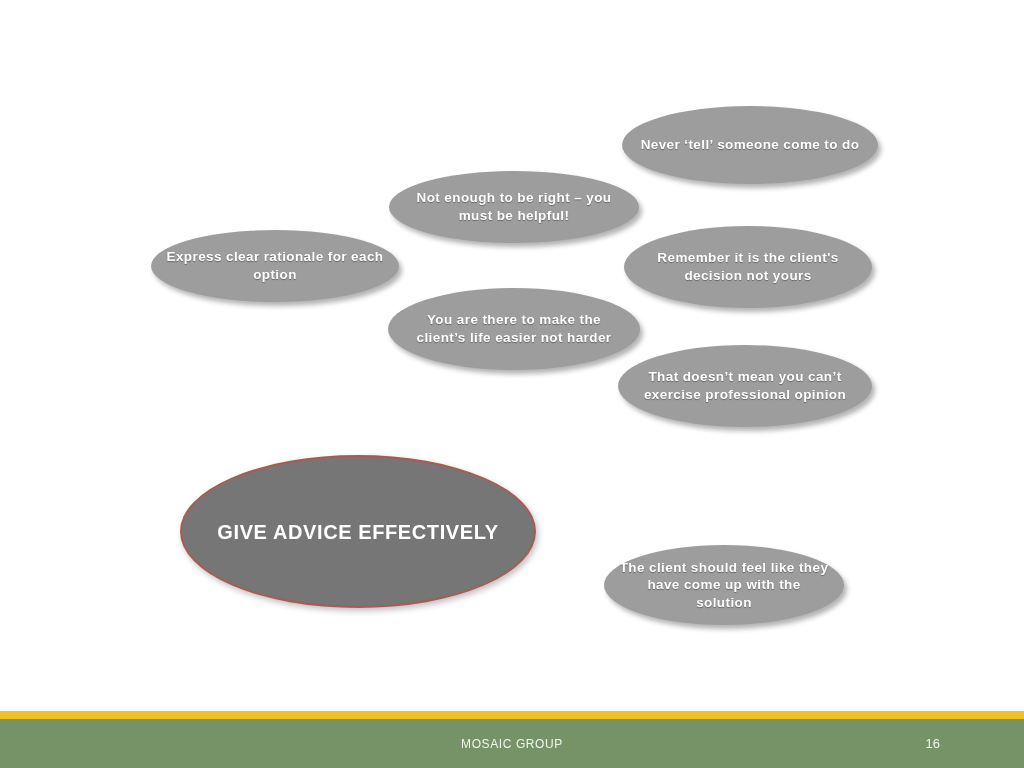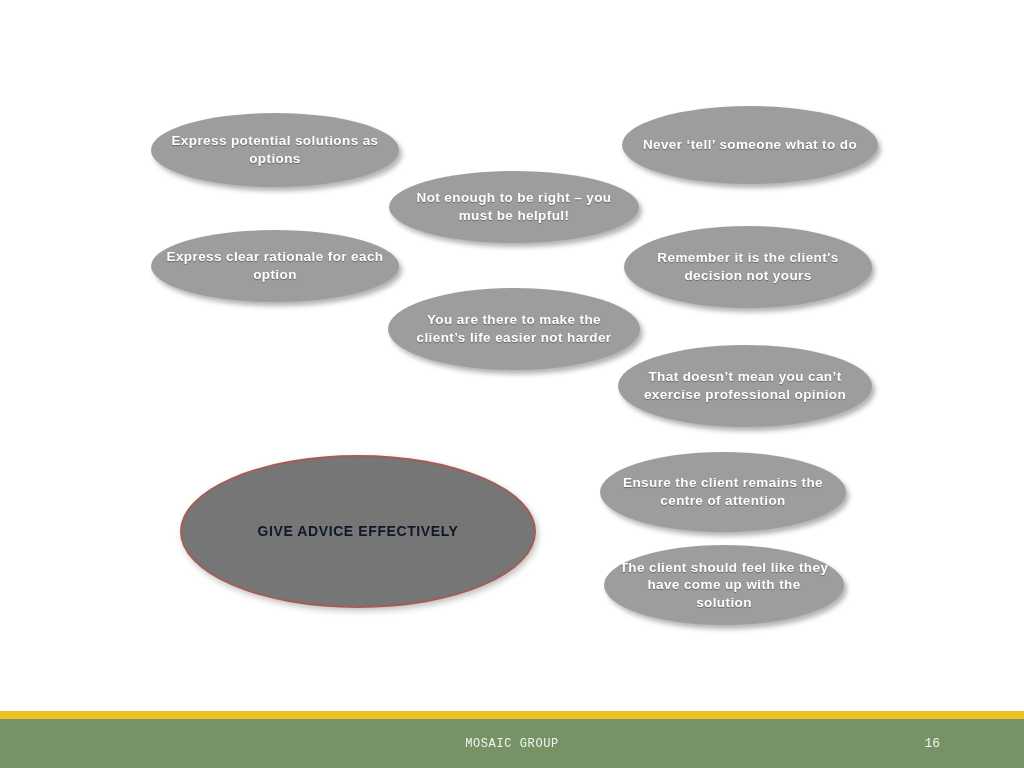--- a/index.html
+++ b/index.html
@@ -59,36 +59,35 @@
   }
 
   .node.satellite {
     font-size: 13.5px;
   }
 
   
   .node.hub {
     background: #767676;
     border: 2px solid #a85b52;
-    color: #0f172a;
-    font-size: 14px;
+    color: #ffffff;
+    font-size: 20px;
     font-weight: bold;
     letter-spacing: 0.6px;
     text-shadow: none;
     box-shadow: 2px 3px 6px rgba(0,0,0,0.25);
   }
 
   
   #footer {
     position: absolute;
     left: 0;
     bottom: 0;
     width: 1024px;
     height: 57px;
-    font-family: Liberation Mono, monospace;
   }
   #footer-stripe {
     position: absolute;
     left: 0;
     top: 0;
     width: 100%;
     height: 8px;
     background: #f0c020;
   }
   #footer-band {
@@ -123,26 +122,23 @@
     font-size: 13px;
   }
 </style>
 </head>
 <body>
 
 <div id="slide">
 
   <div id="diagram">
 
-    <div class="node satellite" style="left:151px; top:113px; width:248px; height:74px;">
-      <span class="label">Express potential solutions as options</span>
-    </div>
 
     <div class="node satellite" style="left:622px; top:106px; width:256px; height:78px;">
-      <span class="label">Never ‘tell’ someone what to do</span>
+      <span class="label">Never ‘tell’ someone come to do</span>
     </div>
 
     <div class="node satellite" style="left:389px; top:171px; width:250px; height:72px;">
       <span class="label">Not enough to be right – you must be helpful!</span>
     </div>
 
     <div class="node satellite" style="left:151px; top:230px; width:248px; height:72px;">
       <span class="label">Express clear rationale for each option</span>
     </div>
 
@@ -152,23 +148,20 @@
 
     <div class="node satellite" style="left:624px; top:226px; width:248px; height:82px;">
       <span class="label">Remember it is the client's decision not yours</span>
     </div>
 
 
     <div class="node satellite" style="left:618px; top:345px; width:254px; height:82px;">
       <span class="label">That doesn’t mean you can’t exercise professional opinion</span>
     </div>
 
-    <div class="node satellite" style="left:600px; top:452px; width:246px; height:80px;">
-      <span class="label">Ensure the client remains the centre of attention</span>
-    </div>
 
     <div class="node satellite" style="left:604px; top:545px; width:240px; height:80px;">
       <span class="label">The client should feel like they have come up with the solution</span>
     </div>
 
     <div class="node hub" style="left:180px; top:455px; width:356px; height:153px;">
       <span class="label">GIVE ADVICE EFFECTIVELY</span>
     </div>
 
   </div>

